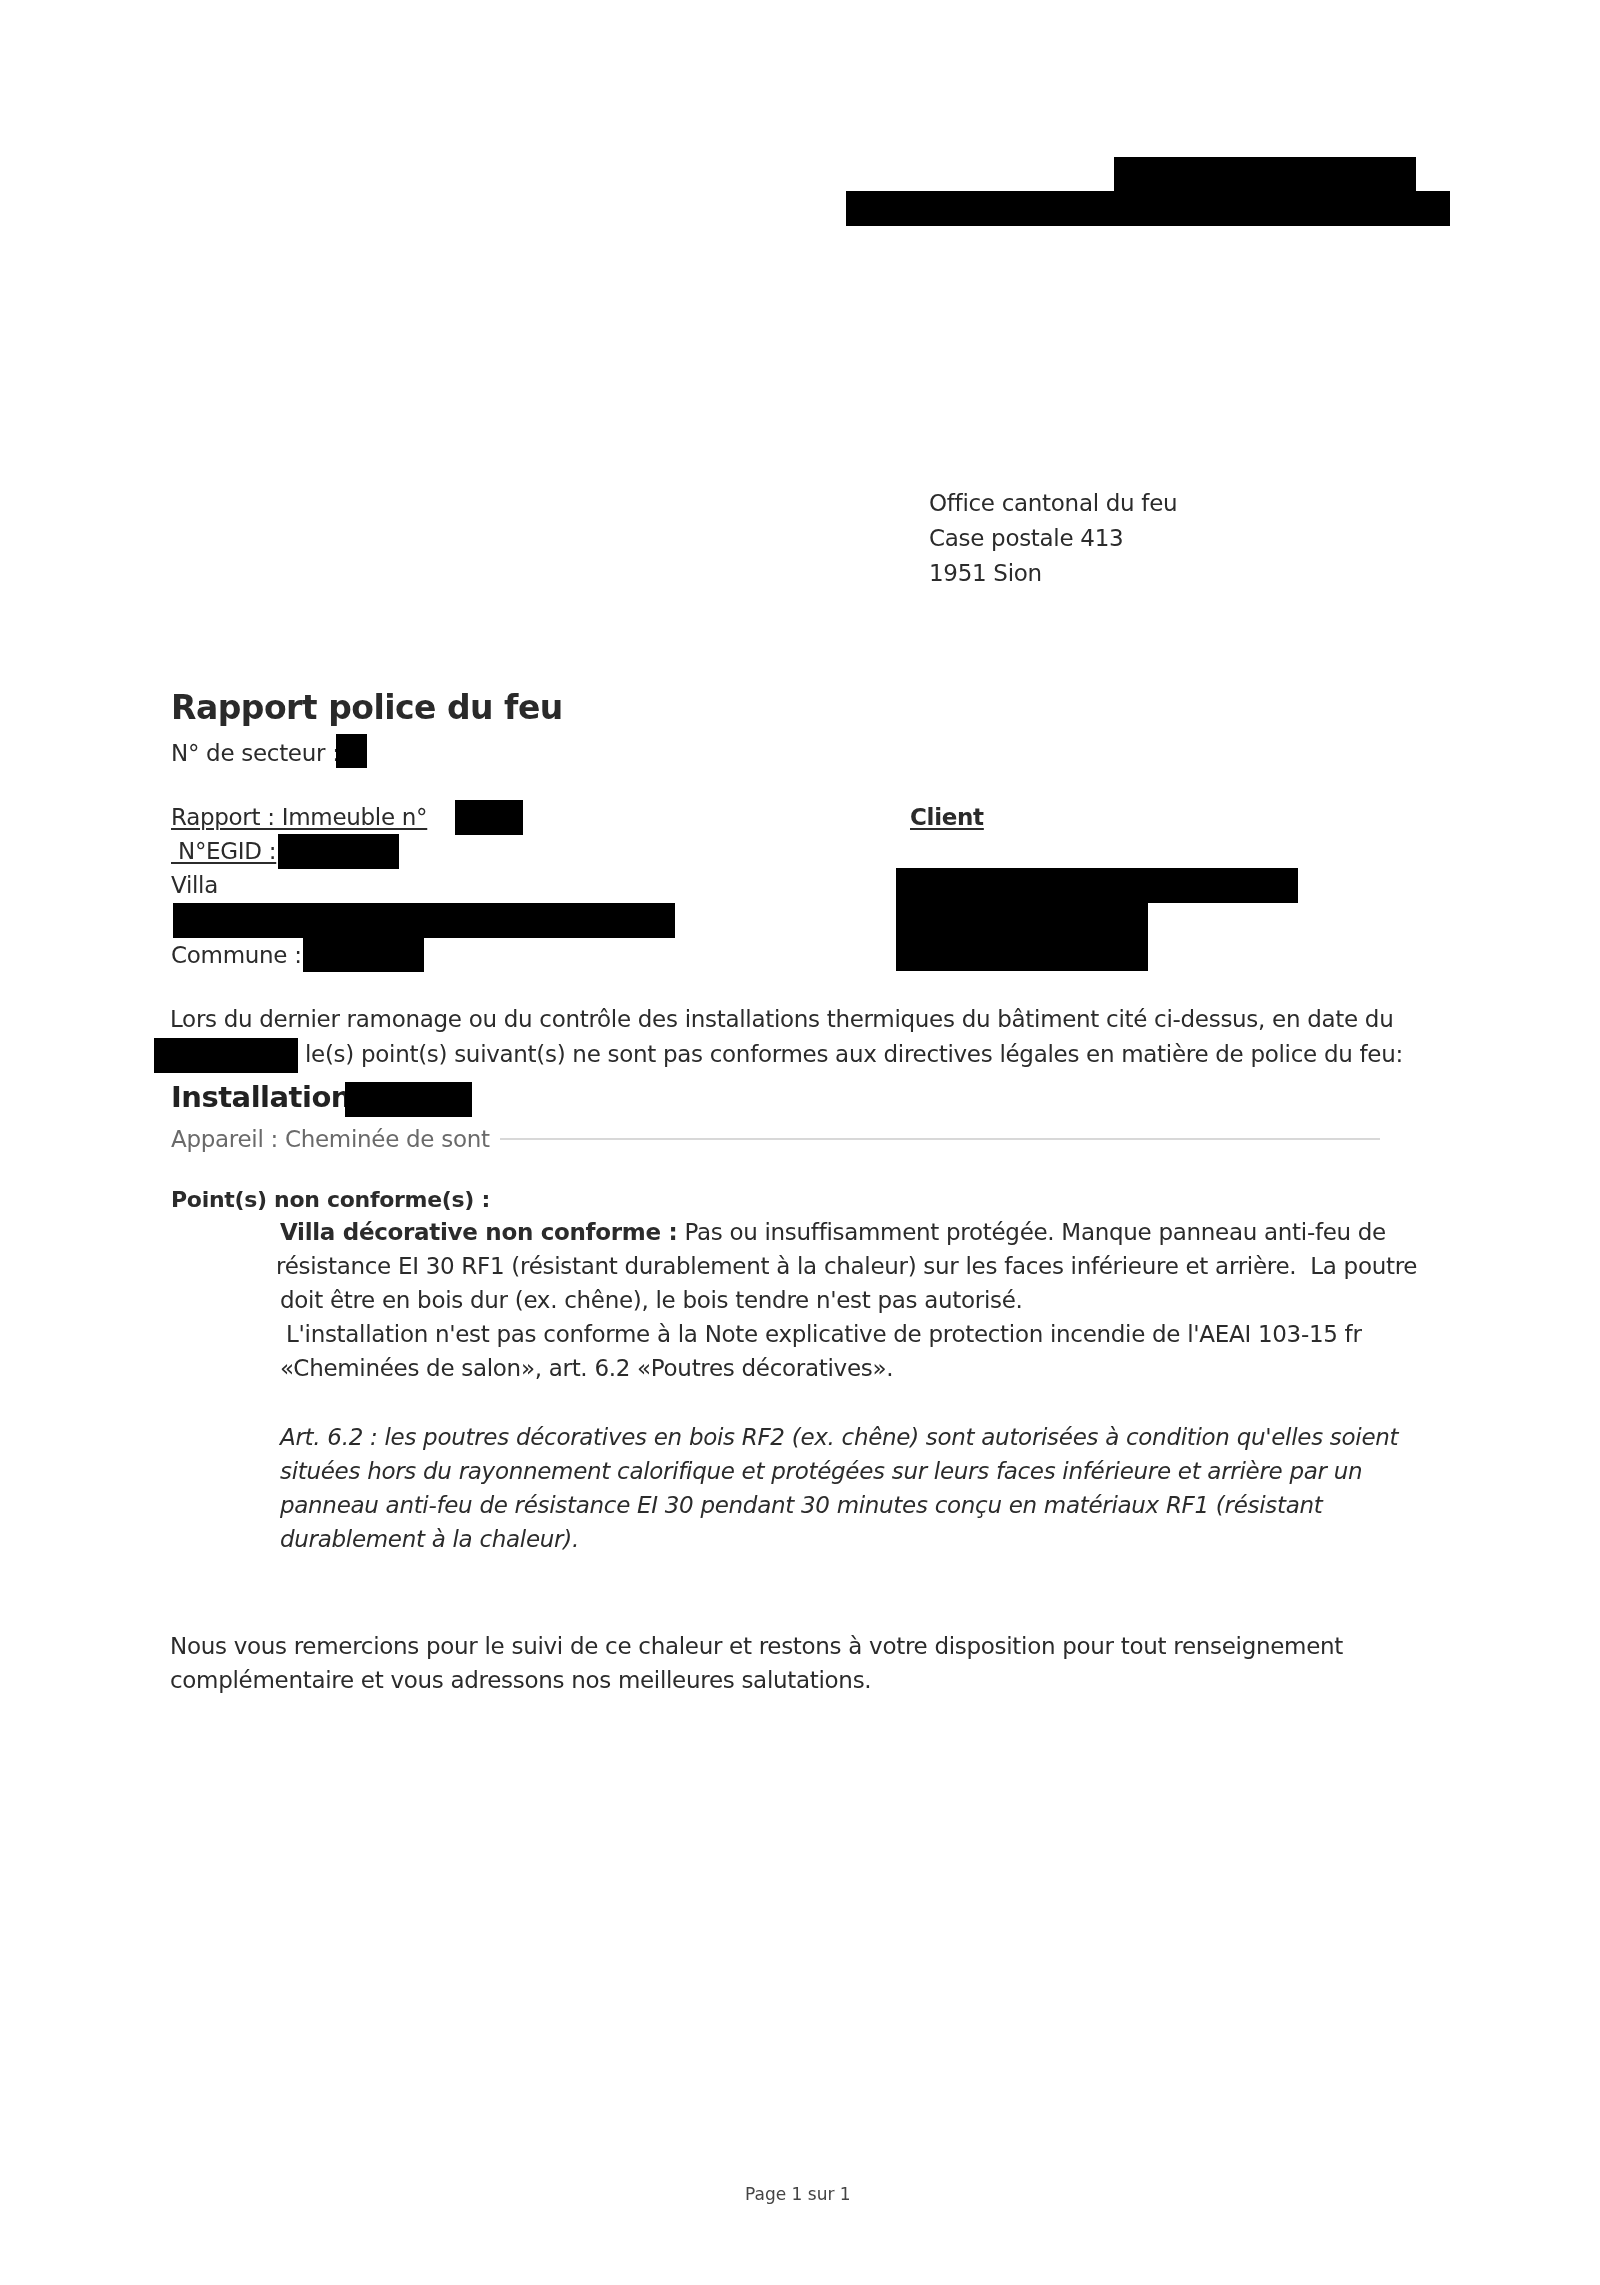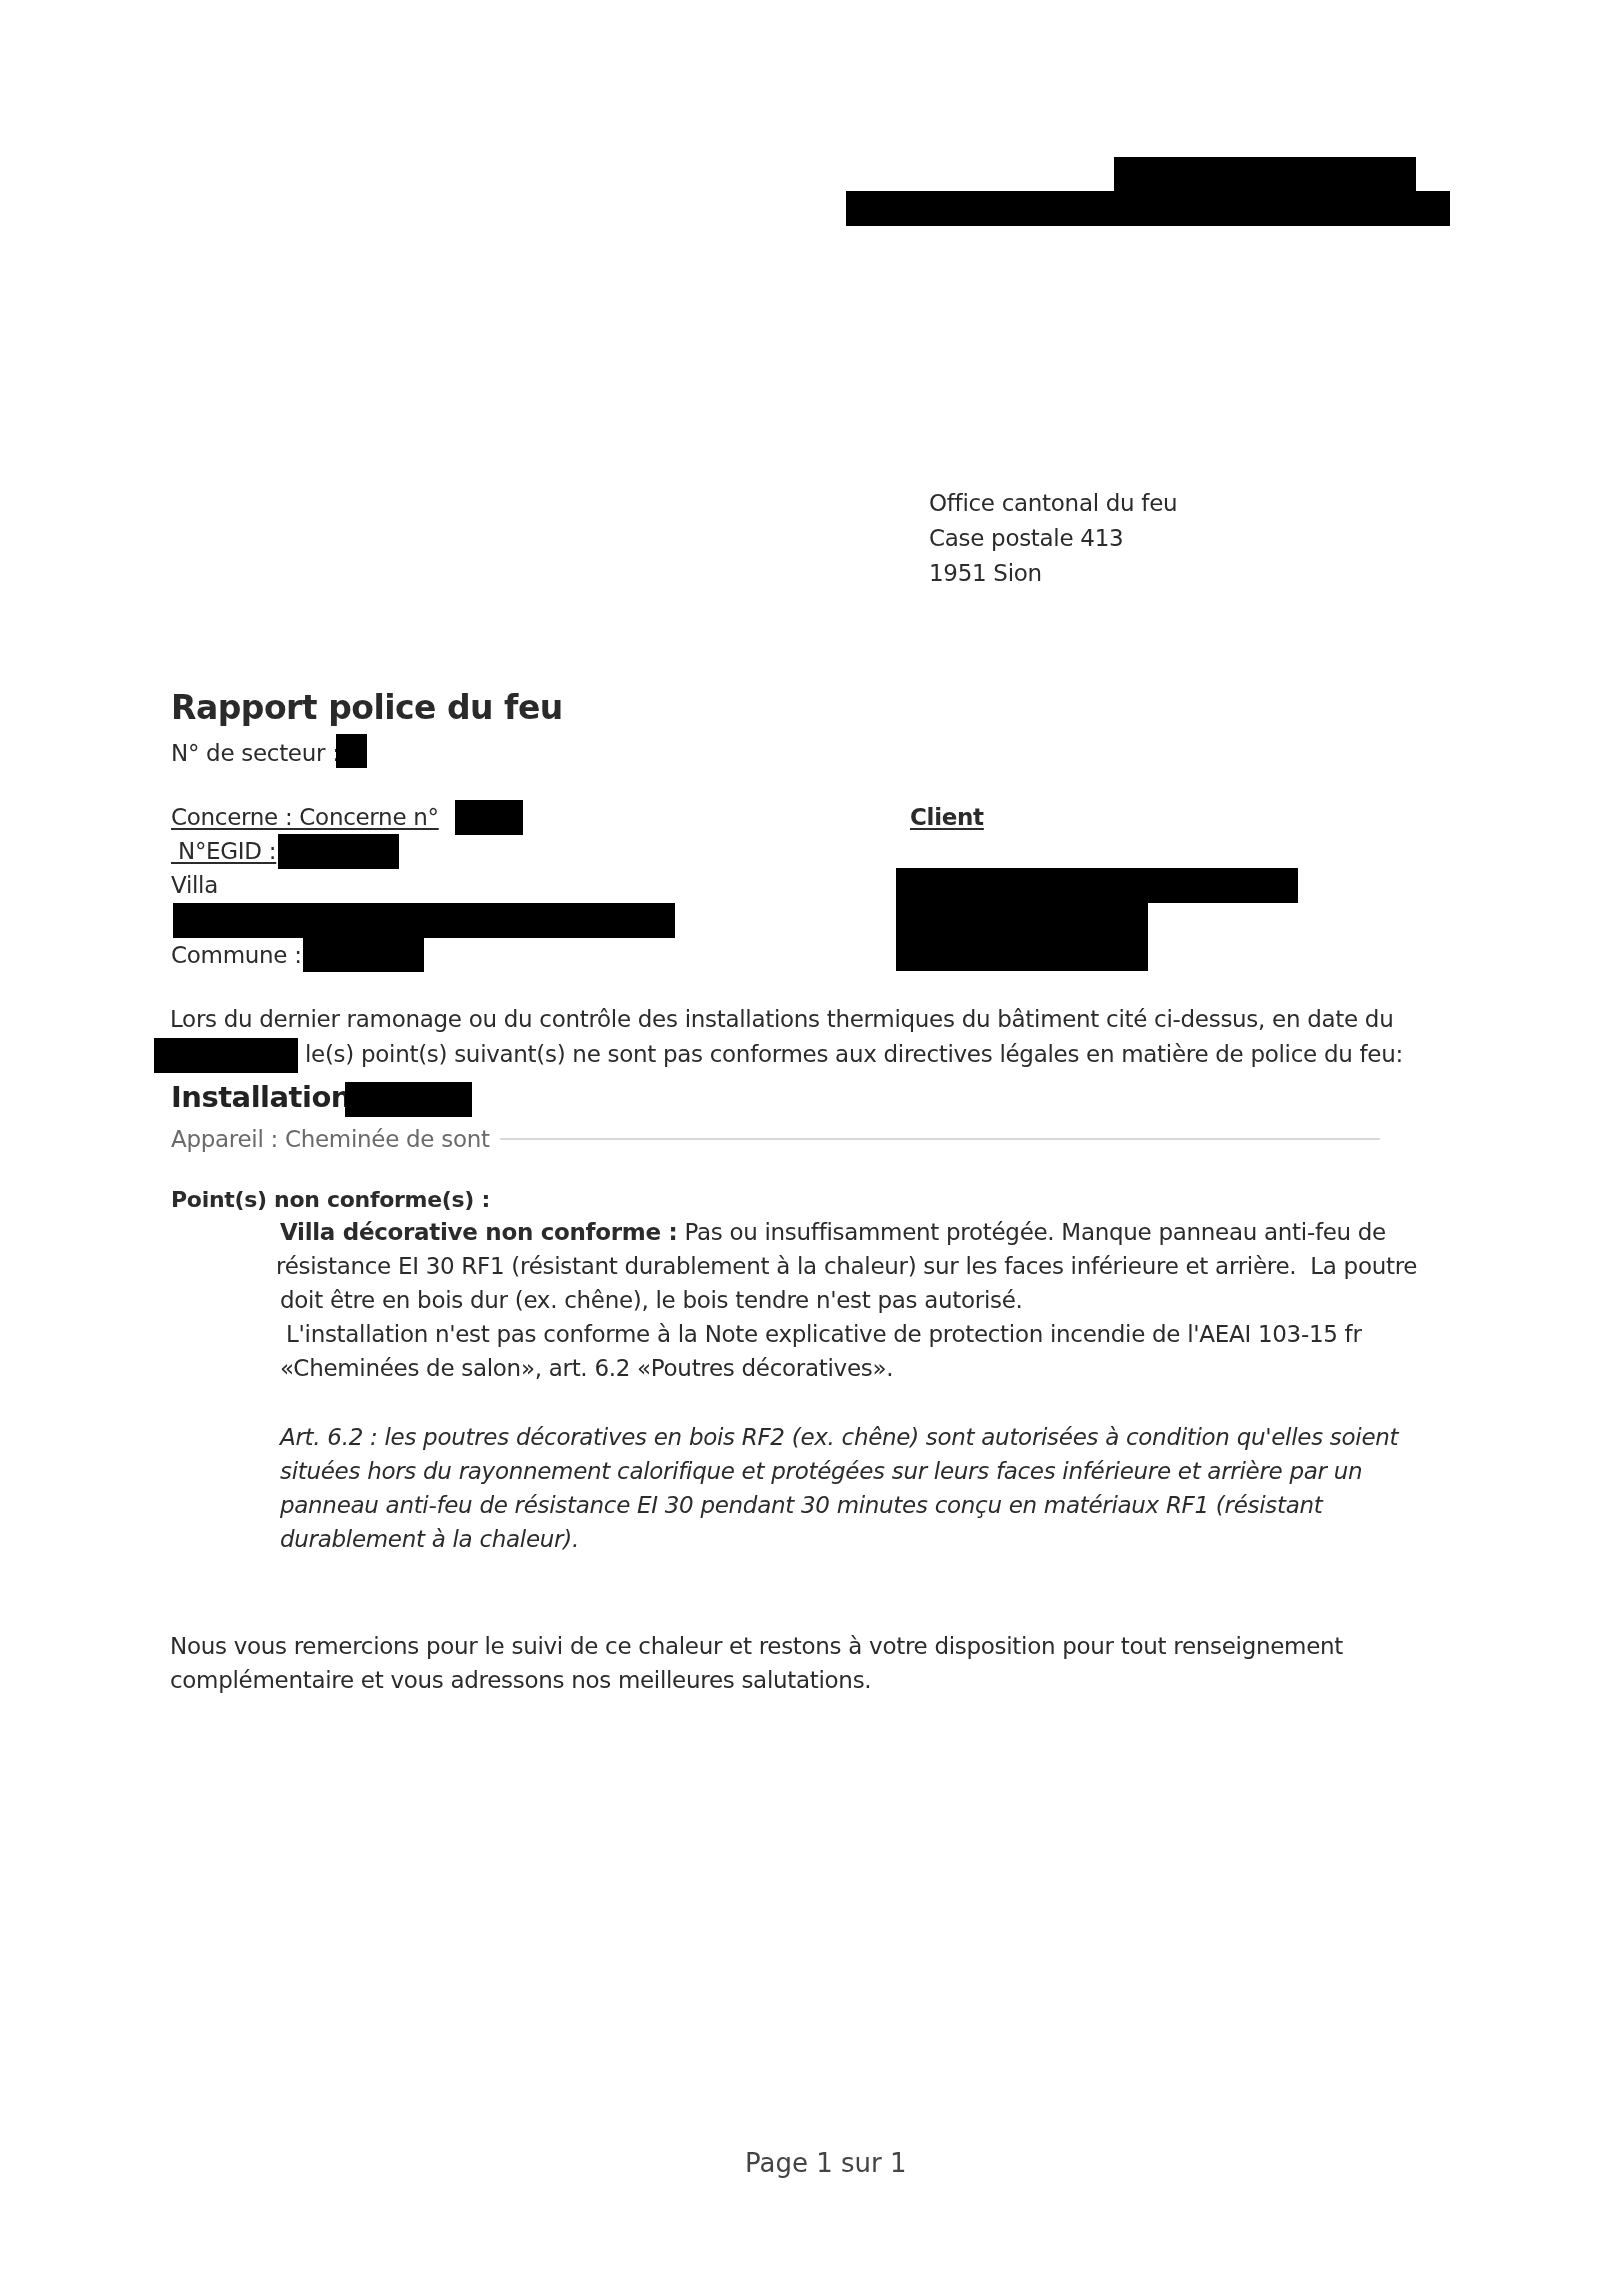--- a/index.html
+++ b/index.html
@@ -8,39 +8,39 @@
   .abs { position: absolute; white-space: nowrap; }
   .redact { position: absolute; background: #000; }
   .t { font-size: 23px; line-height: 34px; letter-spacing: -0.3px; }
   .u { text-decoration: underline; text-underline-offset: 3px; text-decoration-thickness: 2px; }
   .title { font-size: 33px; font-weight: bold; letter-spacing: -0.5px; color: #2a2a2a; }
   .h2 { font-size: 29px; font-weight: bold; letter-spacing: -0.5px; color: #222; }
   .bold { font-weight: bold; }
   .gray { color: #6a6a6a; }
   .it { font-style: italic; }
   .rule { position: absolute; height: 2px; background: #d8d8d8; }
-  .footer { font-size: 26px; color: #444; }
+  .footer { font-size: 17px; color: #444; margin-top: 36px; }
 </style>
 </head>
 <body>
 
 <div class="redact" style="left:1114px; top:157px; width:302px; height:36px;"></div>
 <div class="redact" style="left:846px; top:191px; width:604px; height:35px;"></div>
 
 <div>
   <div class="abs t" style="left:929px; top:486px;">Office cantonal du feu</div>
   <div class="abs t" style="left:929px; top:521px;">Case postale 413</div>
   <div class="abs t" style="left:929px; top:556px;">1951 Sion</div>
 </div>
 
 <div class="abs title" style="left:171px; top:688px;">Rapport police du feu</div>
 <div class="abs t" style="left:171px; top:736px;">N° de secteur :</div>
 <div class="redact" style="left:336px; top:734px; width:31px; height:34px;"></div>
 
-<div class="abs t u" style="left:171px; top:800px;">Concerne : Concerne n°</div>
+<div class="abs t u" style="left:171px; top:800px;">Rapport : Immeuble n°</div>
 <div class="redact" style="left:455px; top:800px; width:68px; height:35px;"></div>
 
 <div class="abs t u" style="left:171px; top:834px; white-space:pre;"> N°EGID :</div>
 <div class="redact" style="left:278px; top:834px; width:121px; height:35px;"></div>
 
 <div class="abs t" style="left:171px; top:868px;">Villa</div>
 <div class="redact" style="left:173px; top:903px; width:502px; height:35px;"></div>
 
 <div class="abs t" style="left:171px; top:938px;">Commune :</div>
 <div class="redact" style="left:303px; top:937px; width:121px; height:35px;"></div>

